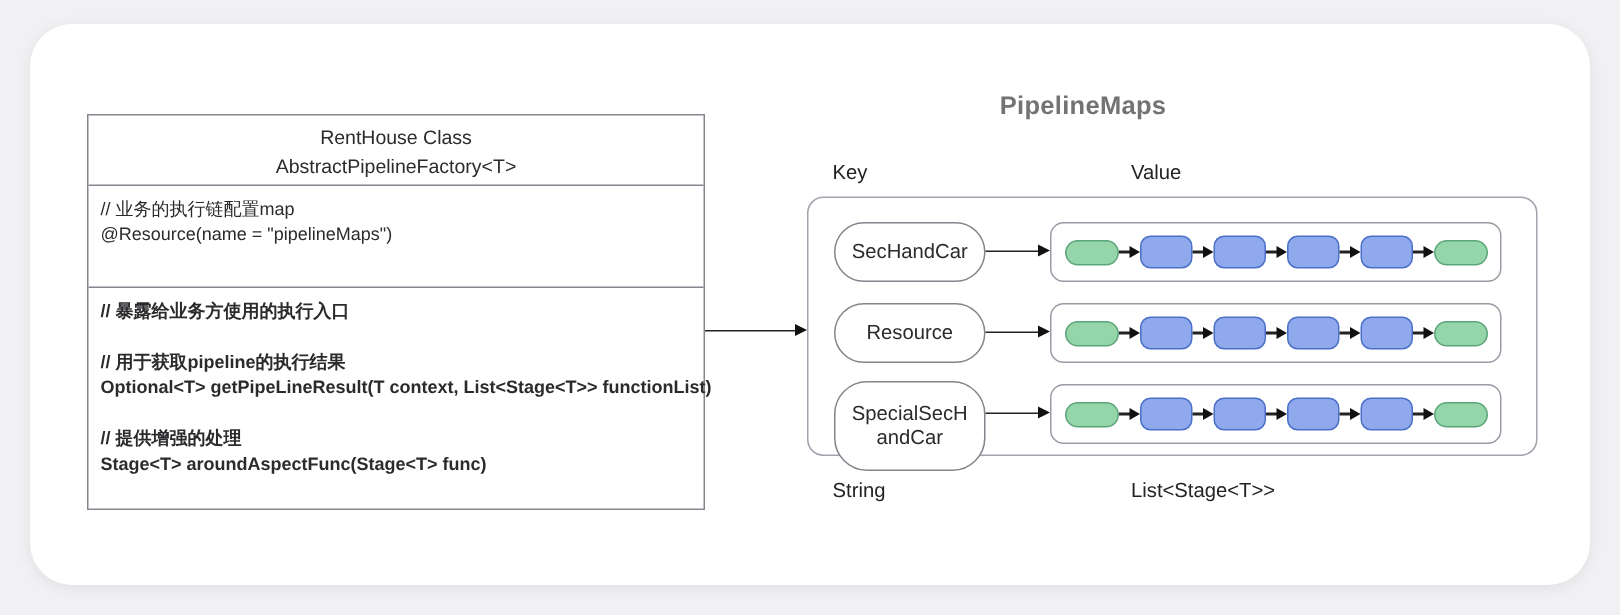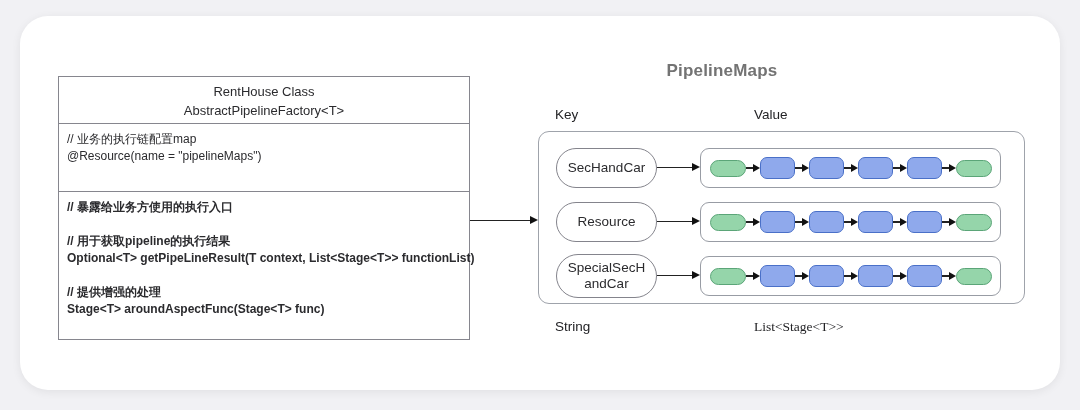--- a/index.html
+++ b/index.html
@@ -31,34 +31,34 @@
   .code-line{font-size:12px;line-height:17px;min-height:17px;white-space:nowrap;}
   
   .pipeline-title{
     position:absolute;left:622px;top:61px;width:200px;text-align:center;
     font-size:17px;font-weight:bold;color:#737373;letter-spacing:.2px;
   }
   .col-label{position:absolute;font-size:13.5px;color:#232326;text-align:left;}
   .label-key{left:555px;top:107px;width:100px;}
   .label-value{left:754px;top:107px;width:200px;}
   .label-string{left:555px;top:319px;width:100px;}
-  .label-liststage{left:754px;top:319px;width:200px;font-family:Liberation Serif, serif;}
+  .label-liststage{left:754px;top:319px;width:200px;}
   .outer-box{
     position:absolute;left:538px;top:131px;width:487px;height:173px;
     border:1px solid #9fa3ab;border-radius:11px;background:#fff;box-sizing:border-box;
   }
   .key-pill{
     position:absolute;left:556px;width:101px;background:#fff;
     border:1px solid #84848c;border-radius:22px;box-sizing:border-box;
     display:flex;align-items:center;justify-content:center;text-align:center;
     font-size:13.5px;line-height:16px;white-space:pre-line;
   }
   .pill-1{top:148px;height:40px;}
   .pill-2{top:202px;height:40px;}
-  .pill-3{top:254px;height:44px;}
+  .pill-3{top:254px;height:60px;}
   .value-box{
     position:absolute;left:700px;width:301px;height:40px;background:#fff;
     border:1px solid #989ca4;border-radius:9px;box-sizing:border-box;
     display:flex;align-items:center;padding:0 9px;
   }
   .vbox-1{top:148px;} .vbox-2{top:202px;} .vbox-3{top:256px;}
   .node{flex:none;box-sizing:border-box;}
   .node.green{width:36px;height:17px;background:#95d5aa;border:1px solid #5ba578;border-radius:9px;}
   .node.blue{width:35px;height:22px;background:#8fa9ec;border:1px solid #4a70c8;border-radius:7px;}
   

